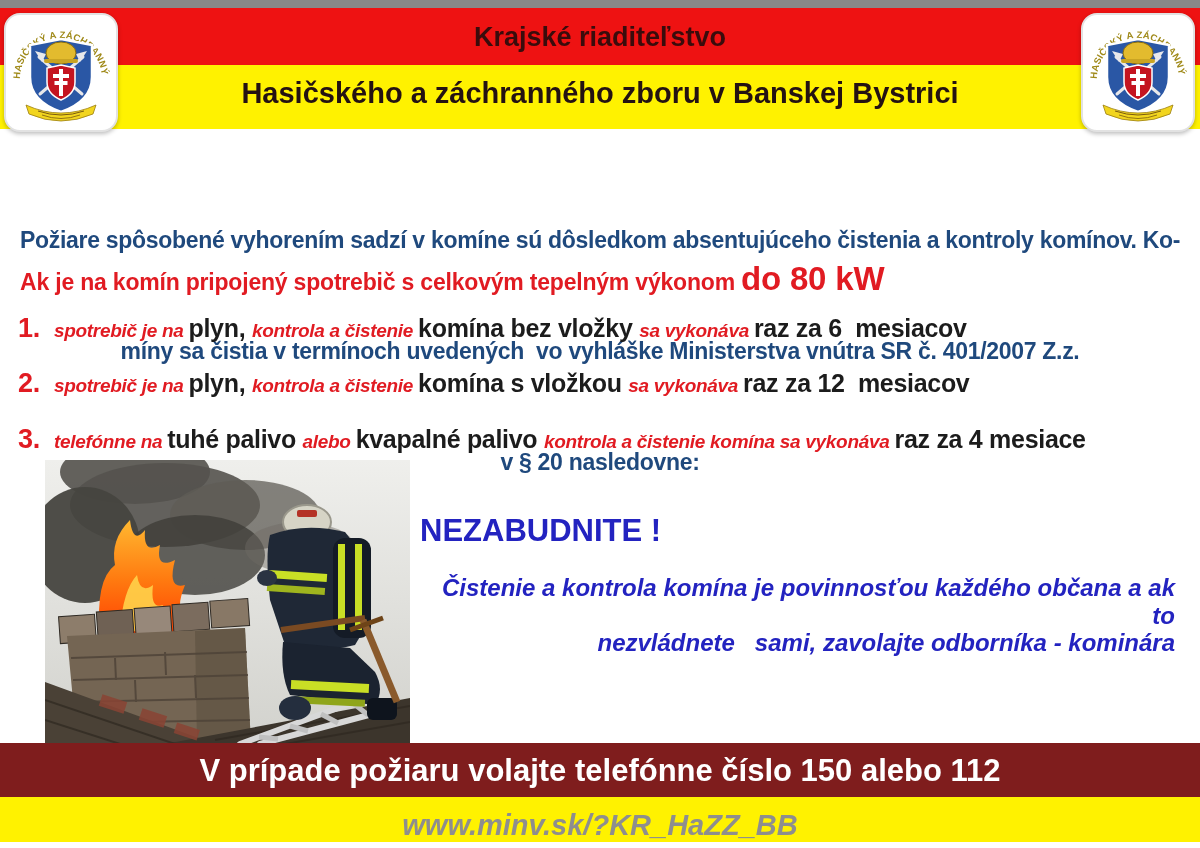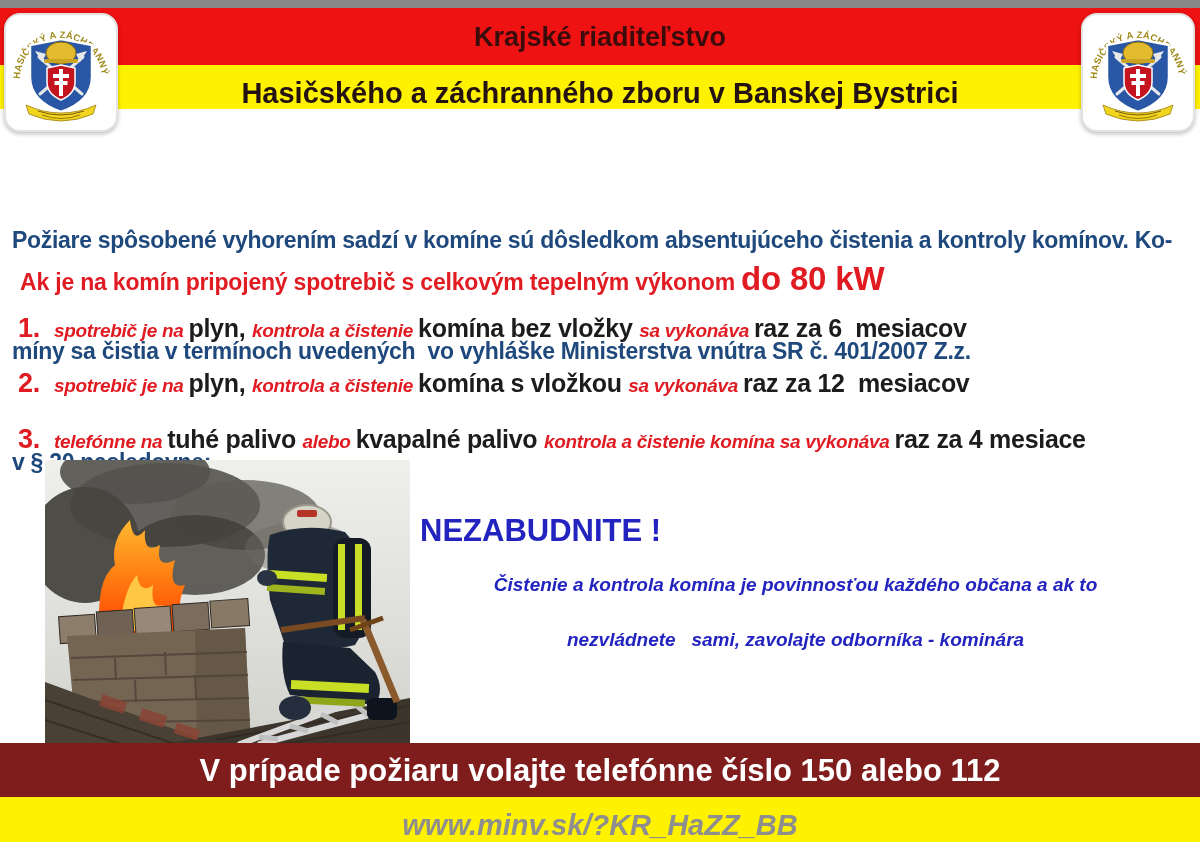--- a/index.html
+++ b/index.html
@@ -4,56 +4,56 @@
 <style>
   html,body{margin:0;padding:0;background:#888;}
   .poster{
     position:relative;width:1200px;height:848px;margin:8px auto;
     background:#ffffff;overflow:hidden;
     font-family:"Liberation Sans","DejaVu Sans",sans-serif;
   }
   
   .band{position:absolute;left:0;right:0;z-index:2;}
   .band-red-top{top:0;height:57px;background:#ee1212;}
-  .band-yellow-top{top:57px;height:44px;background:#fff200;}
+  .band-yellow-top{top:57px;height:64px;background:#fff200;}
   .band-red-bottom{top:735px;height:54px;background:#7f1d1d;}
   .band-yellow-bottom{top:789px;height:45px;background:#fff200;}
   .hdr1{line-height:59px;text-align:center;font-size:27px;font-weight:bold;color:#3a0c0c;}
   .hdr2{line-height:56px;text-align:center;font-size:29px;font-weight:bold;color:#241212;}
   .ftr1{line-height:56px;text-align:center;font-size:31px;font-weight:bold;color:#ffffff;}
   .ftr2{line-height:56px;text-align:center;font-size:29px;font-weight:bold;font-style:italic;color:#8e8e8e;}
   
   .logo{position:absolute;top:5px;width:110px;height:115px;background:#fff;
     border:2px solid #e2e2e2;border-radius:16px;z-index:5;
     box-shadow:0 2px 4px rgba(0,0,0,.25);}
   .logo svg{width:100%;height:100%;display:block;}
   .logo-left{left:4px;}
   .logo-right{right:5px;}
   
-  .intro{position:absolute;top:140px;left:12px;right:12px;text-align:left;
+  .intro{position:absolute;top:140px;left:12px;right:12px;text-align:center;
     color:#1f497d;font-weight:bold;font-size:23px;line-height:37px;
     letter-spacing:-0.3px;white-space:pre-wrap;}
   
   .headline{position:absolute;top:252px;left:20px;right:5px;color:#e11b22;
     font-weight:bold;font-size:23px;white-space:pre-wrap;letter-spacing:-0.2px;}
   .headline .big{font-size:33px;}
   
   .rule{position:absolute;left:18px;right:0;white-space:pre-wrap;letter-spacing:-0.3px;}
   .rule-1{top:305px;} .rule-2{top:360px;} .rule-3{top:416px;}
   .rule-num{color:#e11b22;font-size:27px;font-weight:bold;margin-right:14px;}
   .seg-red{color:#e11b22;font-size:19px;font-weight:bold;font-style:italic;}
   .seg-black{color:#1c1c1c;font-size:25px;font-weight:bold;}
   
   .photo{position:absolute;left:45px;top:452px;width:365px;height:284px;z-index:1;}
   .photo svg{width:100%;height:100%;display:block;}
   
   .reminder-title{position:absolute;top:505px;left:420px;right:25px;
     color:#2323c0;font-size:31px;font-weight:bold;}
-  .reminder-line{position:absolute;left:416px;right:25px;text-align:center;
-    color:#2323c0;font-size:19px;font-weight:bold;font-style:italic;white-space:pre-wrap;}
+  .reminder-line{position:absolute;left:416px;right:25px;text-align:right;
+    color:#2323c0;font-size:24px;font-weight:bold;font-style:italic;white-space:pre-wrap;}
   .reminder-l1{top:566px;} .reminder-l2{top:621px;}
 </style>
 </head>
 <body>
 
 <div class="poster">
 
   <div class="band band-red-top">
     <div class="hdr1">Krajské riaditeľstvo</div>
   </div>

